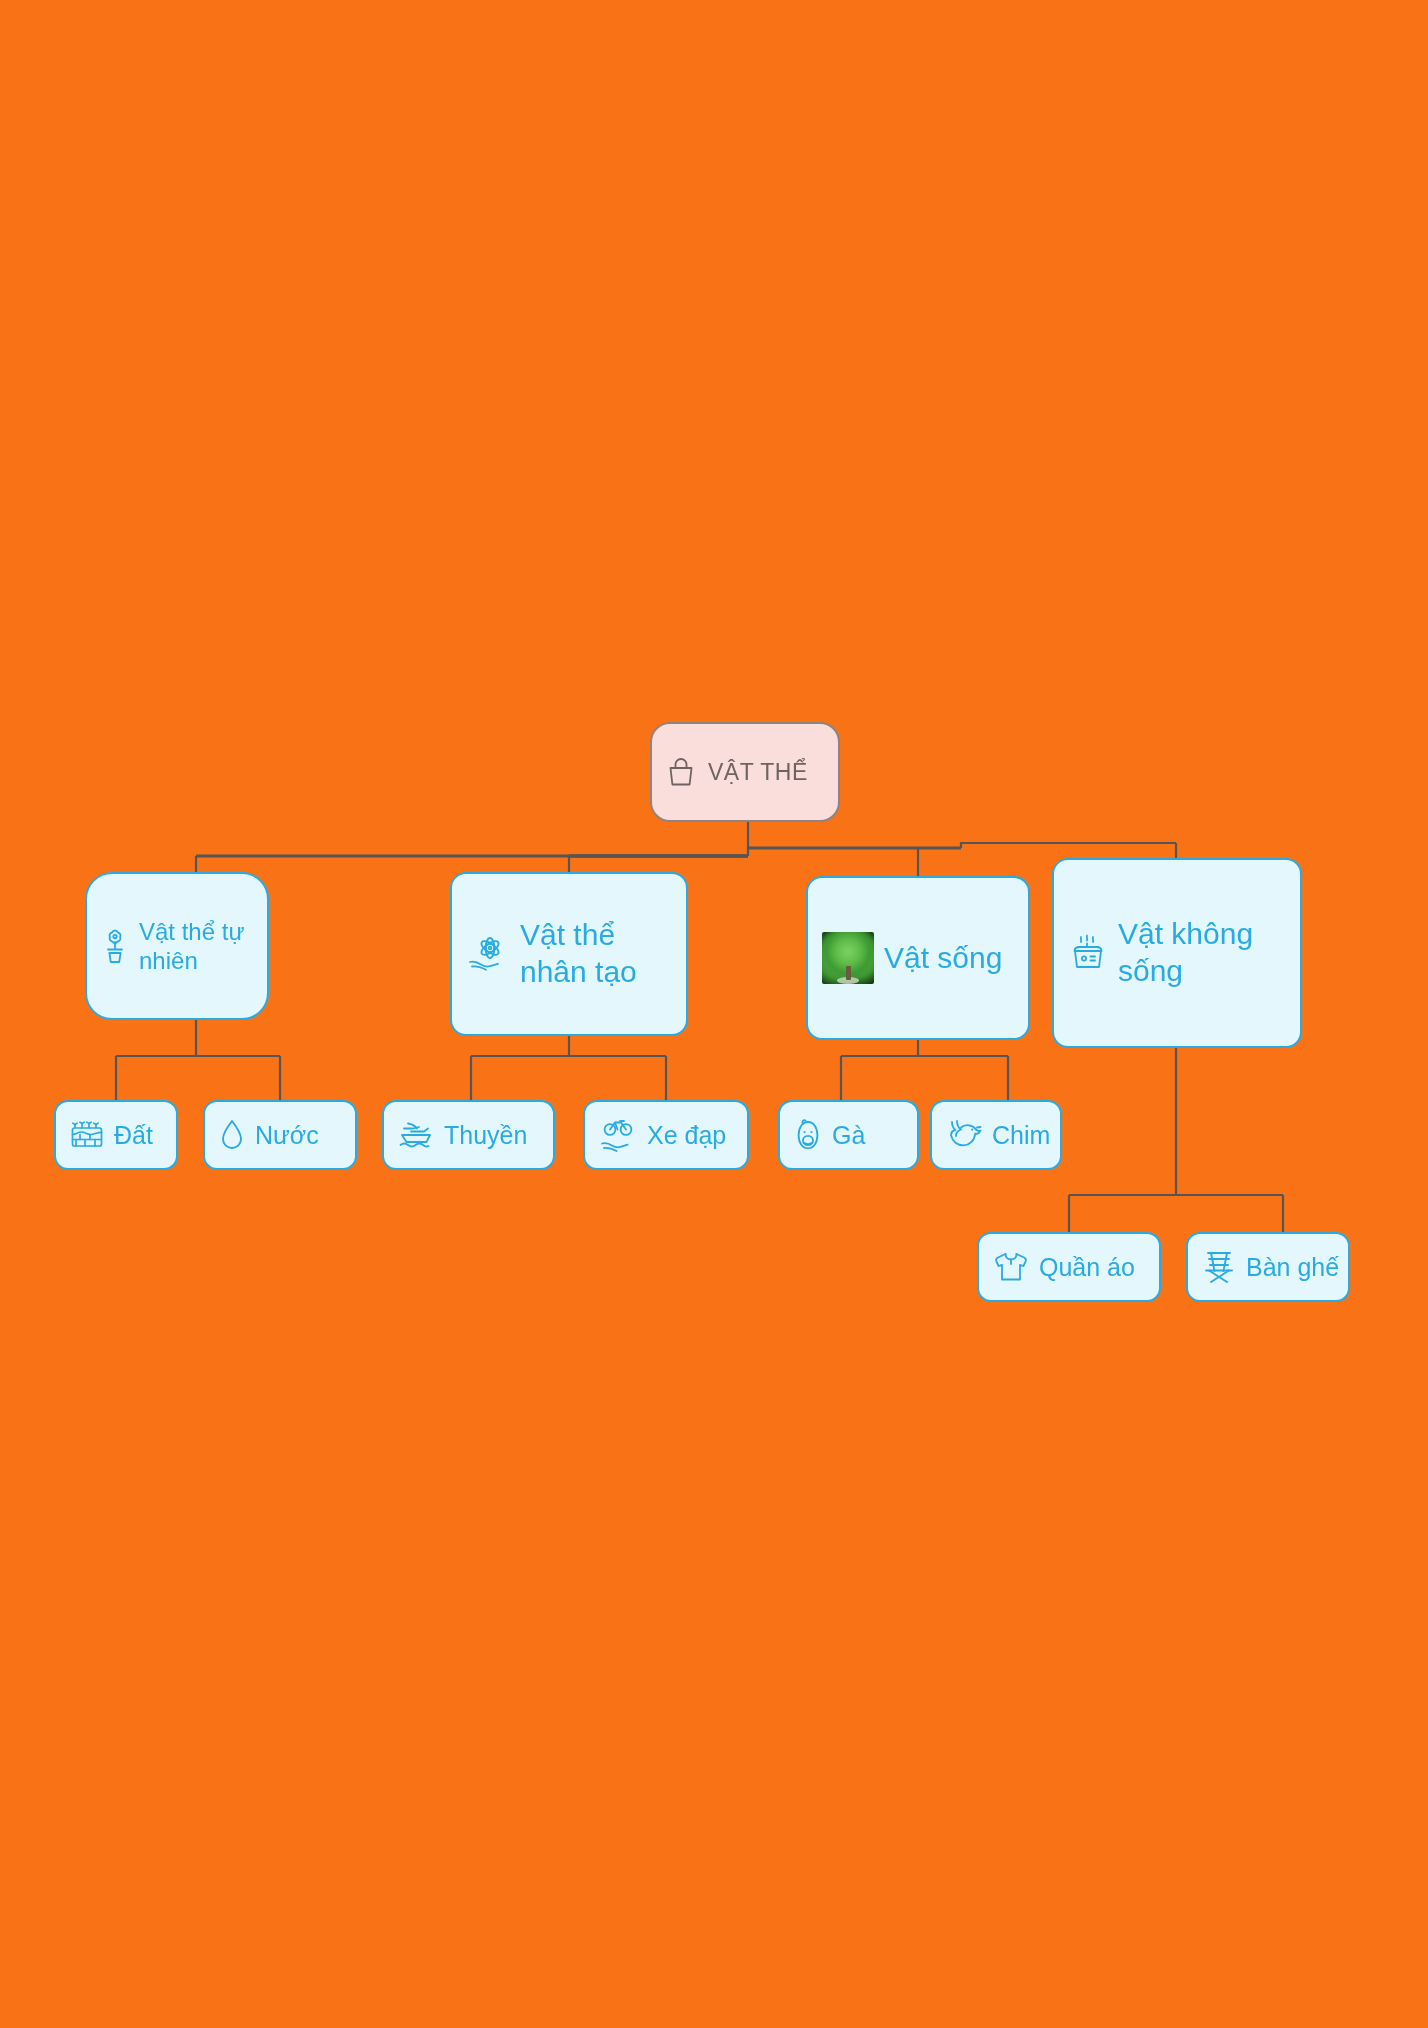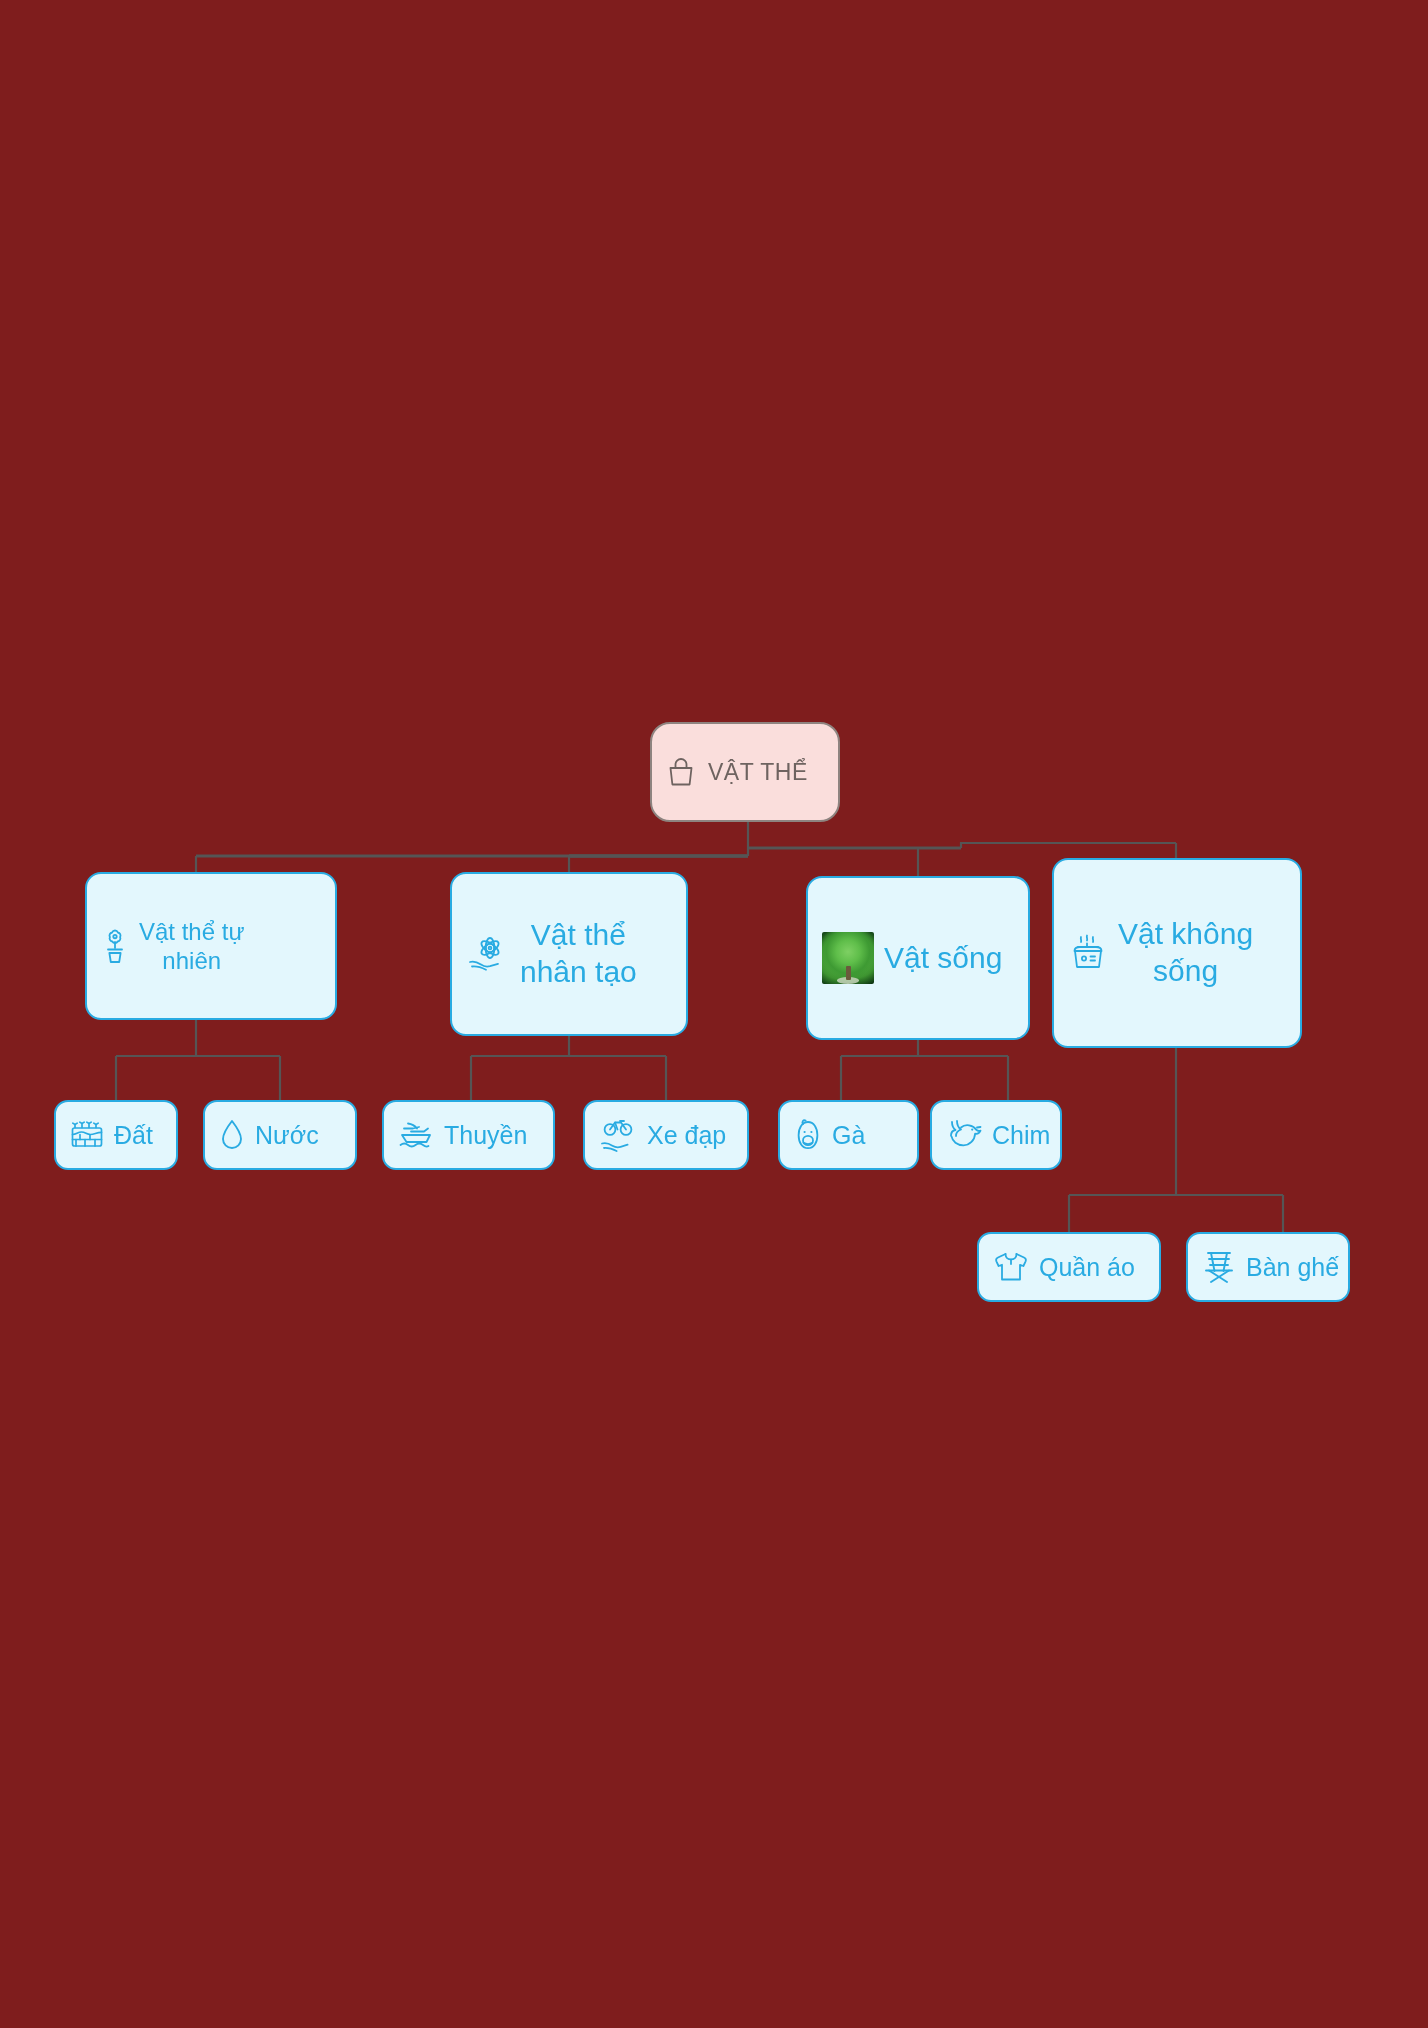--- a/index.html
+++ b/index.html
@@ -8,23 +8,22 @@
     padding: 0;
     background: #ffffff;
   }
   body {
     font-family: "Liberation Sans", sans-serif;
   }
   #stage {
     position: relative;
     width: 1428px;
     height: 2028px;
-    background: #7f1d1d;
+    background: #f97316;
     overflow: hidden;
-    text-align: center;
   }
   #connectors {
     position: absolute;
     left: 0;
     top: 0;
     width: 1428px;
     height: 2028px;
     pointer-events: none;
   }
 
@@ -63,21 +62,21 @@
     left: 650px; top: 722px;
     width: 190px; height: 100px;
     border-radius: 20px;
   }
   #n-root .lbl {
     font-size: 23px;
     letter-spacing: 0.5px;
   }
 
   
-  #n-natural  { left: 85px;  top: 872px;  width: 252px; height: 148px; }
+  #n-natural  { left: 85px;  top: 872px;  width: 184px; height: 148px; border-radius: 27px; }
   #n-natural .lbl  { font-size: 24px; }
   #n-manmade  { left: 450px; top: 872px;  width: 238px; height: 164px; }
   #n-manmade .lbl  { font-size: 30px; }
   #n-living   { left: 806px; top: 876px;  width: 224px; height: 164px; }
   #n-living .lbl   { font-size: 30px; }
   #n-nonliving{ left: 1052px; top: 858px; width: 250px; height: 190px; }
   #n-nonliving .lbl{ font-size: 30px; }
 
   
   .leaf { height: 70px; border-radius: 14px; }

